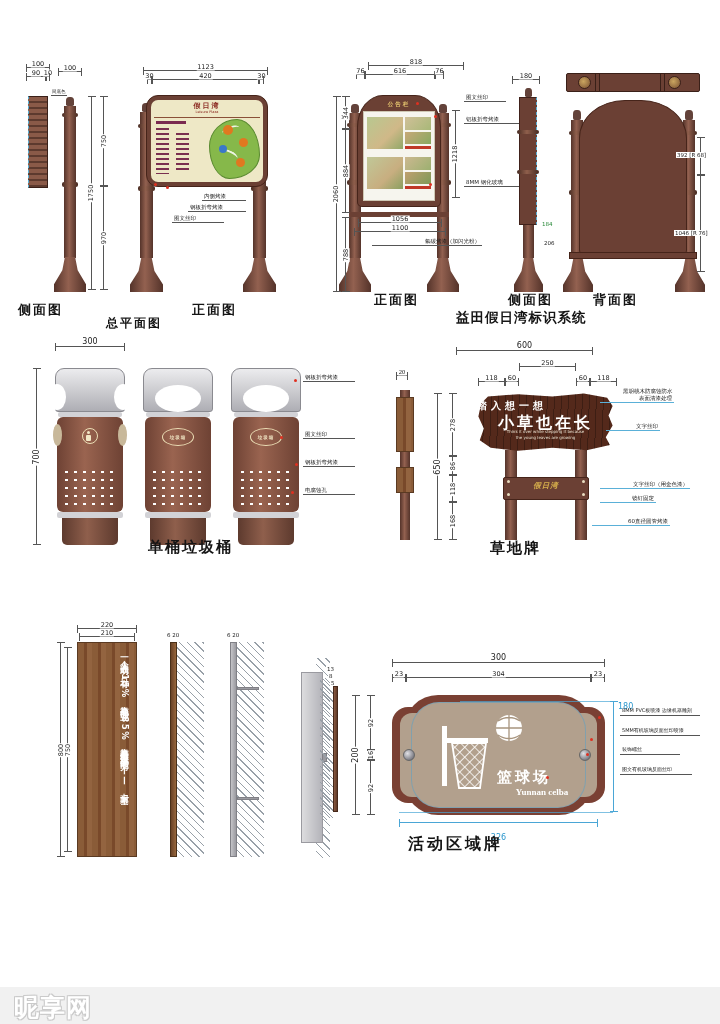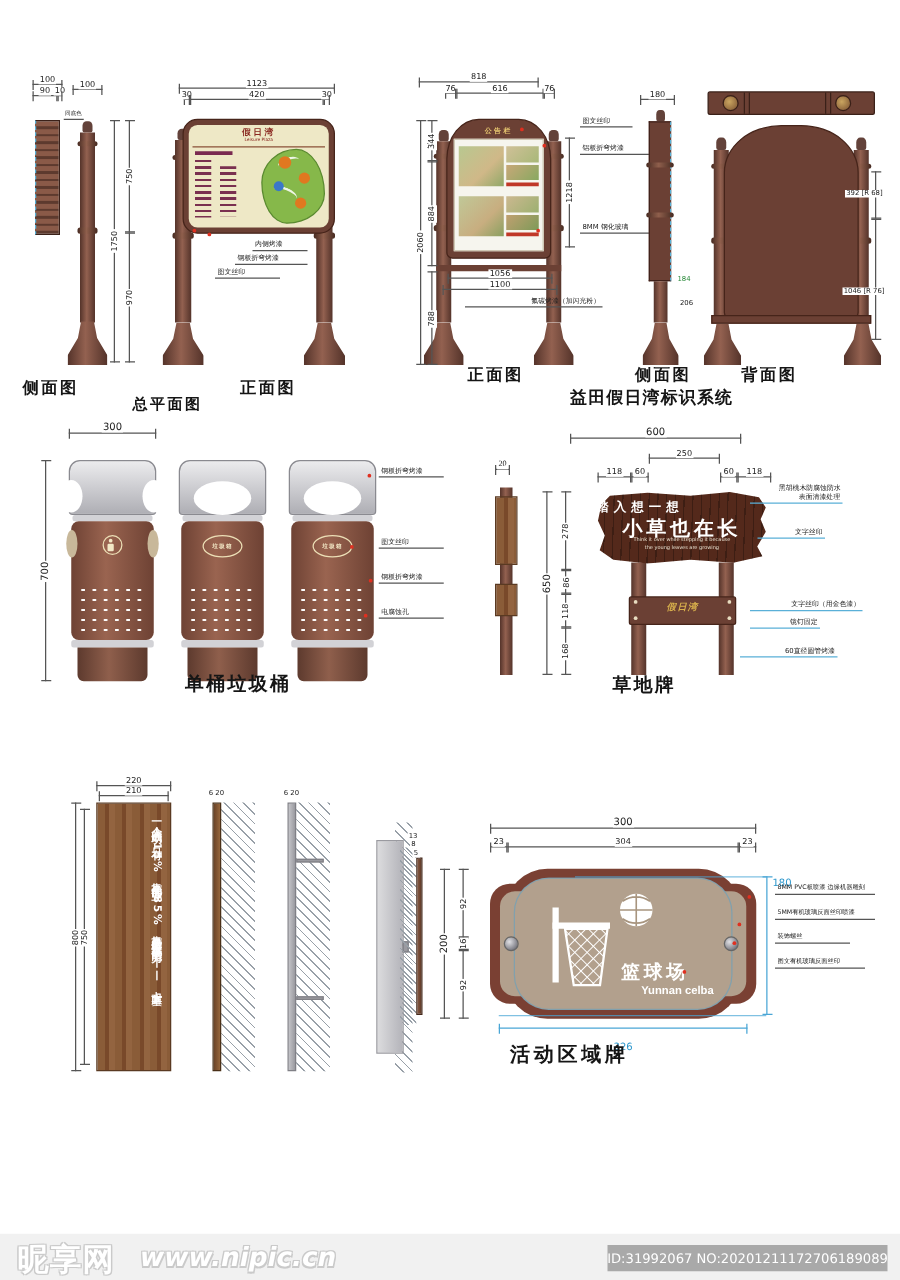--- a/index.html
+++ b/index.html
@@ -133,21 +133,21 @@
   <div class="abs" style="left:219px;top:145px;width:8px;height:8px;background:#3a78c8;border-radius:50%;"></div>
   <div class="abs" style="left:236px;top:158px;width:9px;height:9px;background:#e07820;border-radius:50%;"></div>
   <div class="rd" style="left:154px;top:183px;"></div>
   <div class="rd" style="left:166px;top:186px;"></div>
 
   <div class="co" style="left:202px;top:193px;width:44px;">内侧烤漆</div>
   <div class="co" style="left:188px;top:204px;width:58px;">钢板折弯烤漆</div>
   <div class="co" style="left:172px;top:215px;width:52px;">图文丝印</div>
   <div class="cap" style="left:192px;top:301px;">正面图</div>
 
-  <div class="dh" style="left:335px;top:65px;width:96px;">
+  <div class="dh" style="left:368px;top:65px;width:96px;">
       <b>818</b>
     </div>
   <div class="dh" style="left:356px;top:74px;width:9px;">
       <b>76</b>
     </div>
   <div class="dh" style="left:365px;top:74px;width:70px;">
       <b>616</b>
     </div>
   <div class="dh" style="left:435px;top:74px;width:9px;">
       <b>76</b>
@@ -448,21 +448,21 @@
     <rect x="2" y="24" width="5" height="60" fill="#fff"></rect>
     <rect x="2" y="36" width="46" height="5" fill="#fff"></rect>
     <defs>
       <pattern id="net" width="7" height="7" patternUnits="userSpaceOnUse" patternTransform="rotate(45)">
         <path d="M0 0 H7 M0 0 V7" stroke="#fff" stroke-width="1.6"></path>
       </pattern>
     </defs>
     <path d="M12 41 L46 41 L40 86 L19 86 Z" fill="url(#net)" stroke="#fff" stroke-width="1.8"></path>
   </svg>
   <div class="abs" style="left:497px;top:768px;color:#fff;font-size:15px;font-weight:bold;letter-spacing:3px;">篮球场</div>
-  <div class="abs" style="left:497px;top:787px;width:90px;text-align:center;color:#fff;font-size:9px;font-weight:bold;font-family:Liberation Sans, sans-serif;">Yunnan celba</div>
+  <div class="abs" style="left:497px;top:787px;width:90px;text-align:center;color:#fff;font-size:9px;font-weight:bold;font-family:Liberation Serif, serif;">Yunnan celba</div>
   <div class="screw" style="left:403px;top:749px;width:12px;height:12px;"></div>
   <div class="screw" style="left:579px;top:749px;width:12px;height:12px;"></div>
 
   <div class="dv blue" style="left:613px;top:701px;height:111px;"></div>
   <div class="lab" style="left:617px;top:703px;color:#2a96cc;font-size:8px;">180</div>
   <div class="abs" style="left:460px;top:701px;width:153px;height:1px;background:#4aa6d6;opacity:.7;"></div>
   <div class="abs" style="left:399px;top:812px;width:214px;height:1px;background:#4aa6d6;opacity:.7;"></div>
   <div class="dh blue" style="left:399px;top:822px;width:199px;">
       <b style="font-size:8px;top:11px;transform:translate(-50%,0);">326</b>
     </div>
@@ -472,16 +472,14 @@
   <div class="rd" style="left:586px;top:753px;"></div>
   <div class="rd" style="left:546px;top:776px;"></div>
   <div class="co" style="left:620px;top:708px;width:80px;font-size:5px;">8MM PVC板喷漆  边缘机器雕刻</div>
   <div class="co" style="left:620px;top:728px;width:80px;font-size:5px;">5MM有机玻璃反面丝印喷漆</div>
   <div class="co" style="left:620px;top:747px;width:60px;font-size:5px;">装饰螺丝</div>
   <div class="co" style="left:620px;top:767px;width:72px;font-size:5px;">图文有机玻璃反面丝印</div>
   <div class="cap" style="left:408px;top:834px;font-size:16px;letter-spacing:3px;">活动区域牌</div>
 
   <div class="abs" style="left:0;top:987px;width:720px;height:37px;background:#f1f1f1;"></div>
   <div class="abs wm" style="left:14px;top:991px;font-size:25px;letter-spacing:1px;">昵享网</div>
-  <div class="abs wm" style="left:112px;top:994px;font-size:21px;font-style:italic;">www.nipic.cn</div>
-  <div class="abs" style="left:486px;top:996px;width:224px;height:21px;background:#a9a9a9;color:#fff;font-size:10.5px;display:flex;align-items:center;justify-content:center;white-space:nowrap;">ID:31992067 NO:20201211172706189089</div>
 
 </div>
 
 </body></html>

